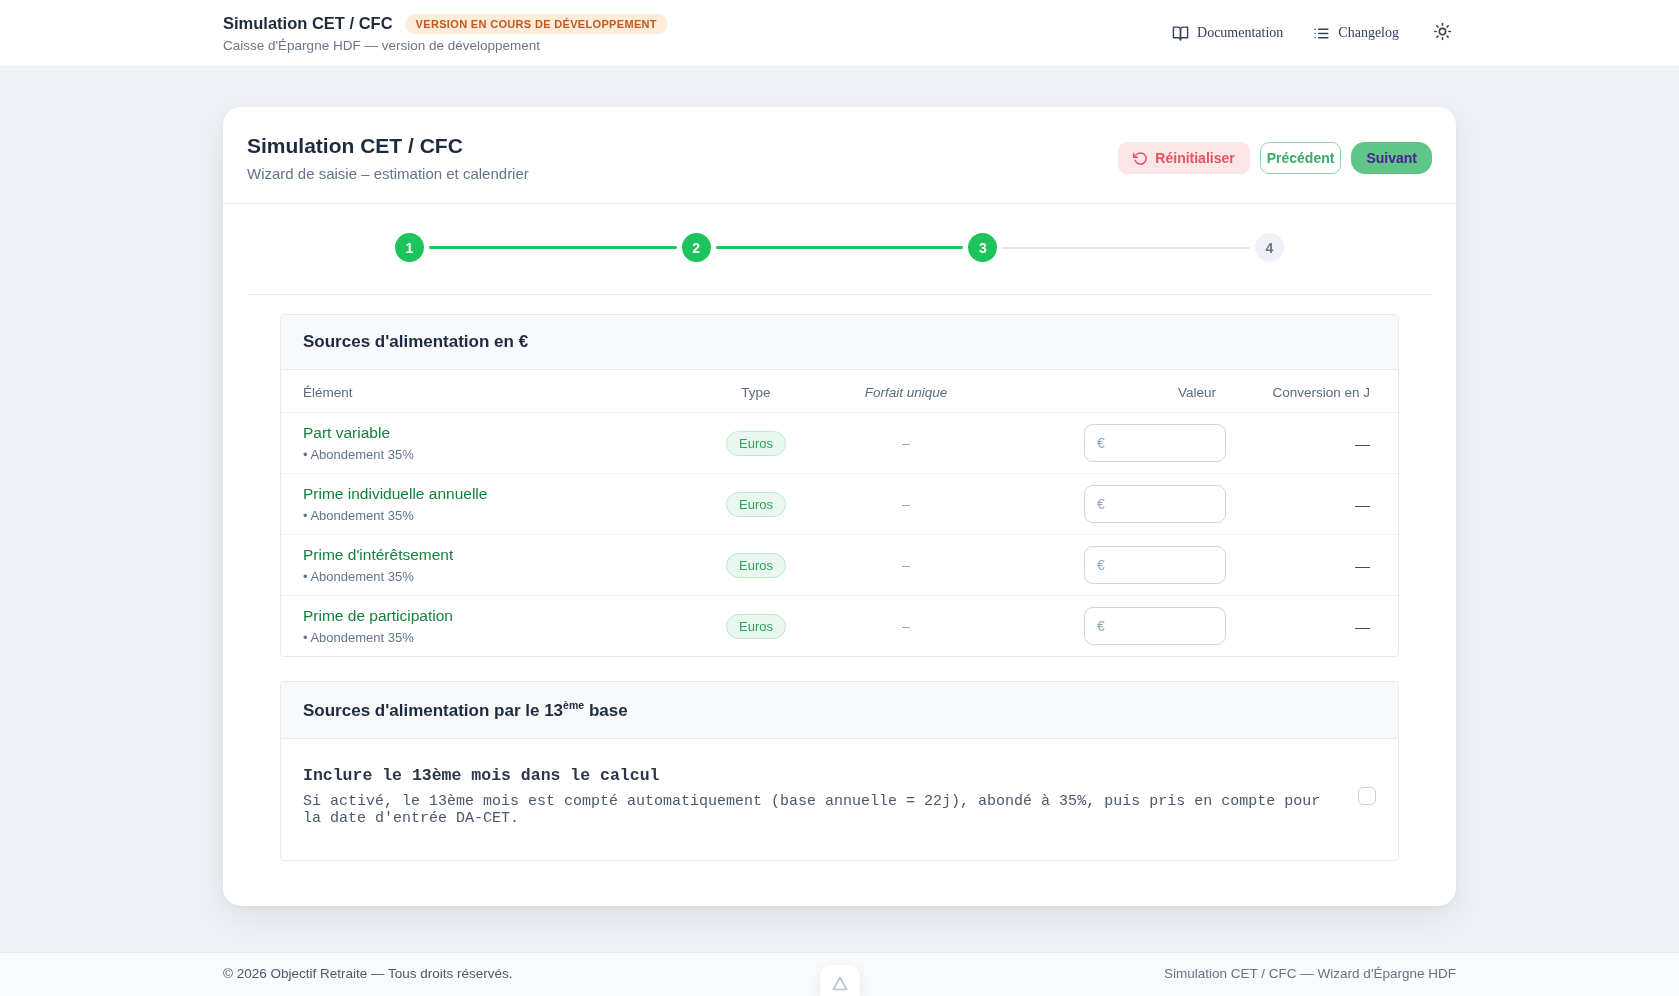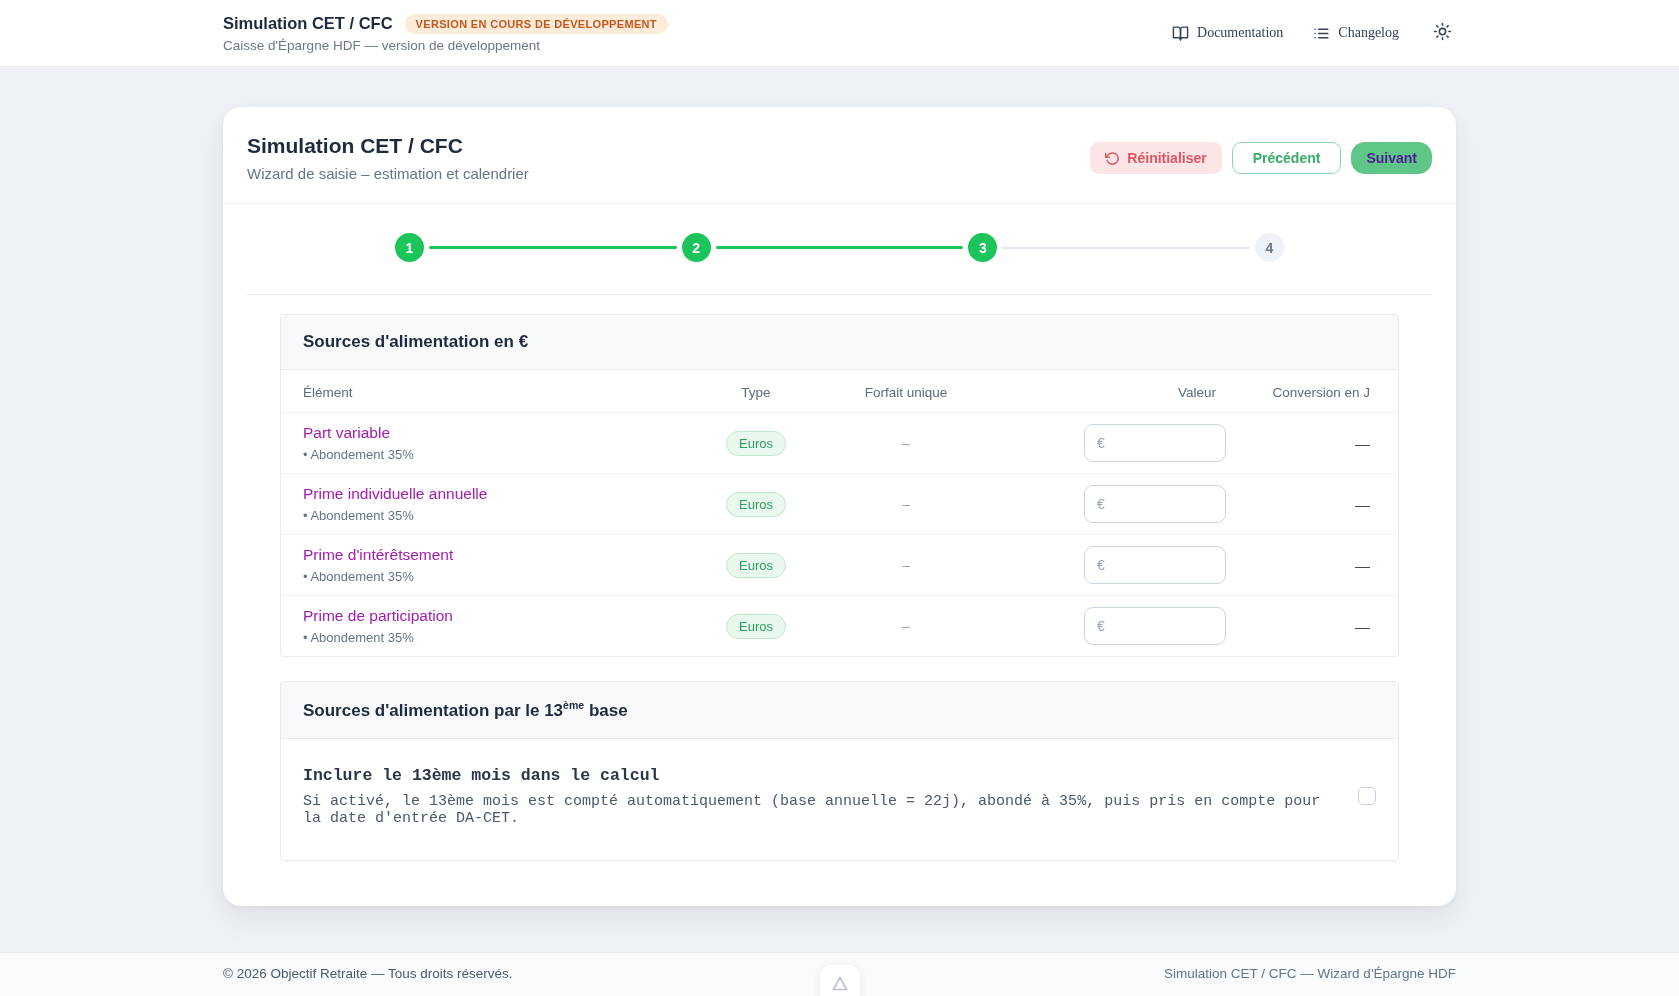--- a/index.html
+++ b/index.html
@@ -38,21 +38,21 @@
   }
   .card-header {
     display: flex; justify-content: space-between; align-items: center;
     padding: 27px 24px 21px; border-bottom: 1px solid #edf0f4;
   }
   .card-header h1 { font-size: 21px; font-weight: 700; color: #1e2a3d; }
   .card-header .wiz-sub { font-size: 15px; color: #64748b; margin-top: 7px; }
   .actions { display: flex; align-items: center; gap: 10px; }
   .btn { border: none; border-radius: 9px; font-family: inherit; font-size: 14px; font-weight: 600; padding: 8px 15px; cursor: pointer; display: inline-flex; align-items: center; gap: 7px; }
   .btn-reset { background: #fbe5e7; color: #e25563; }
-  .btn-prev  { background: #ffffff; color: #3aab68; border: 1px solid #8fd6ab; padding: 7px 20px; }
+  .btn-prev  { background: #ffffff; color: #3aab68; border: 1px solid #8fd6ab; padding: 7px 6px; }
   .btn-next  { background: #5fc687; color: #4c1d95; border-radius: 14px; }
 
   
   .stepper { display: flex; align-items: center; padding: 29px 172px 0; }
   .step-circle {
     width: 29px; height: 29px; border-radius: 50%; flex: 0 0 auto;
     display: flex; align-items: center; justify-content: center;
     font-size: 14px; font-weight: 700;
   }
   .step-circle.active { background: #1cc45c; color: #fff; }
@@ -65,25 +65,25 @@
   
   .panel { margin: 19px 57px 0; border: 1px solid #e7ebf0; border-radius: 4px; background: #fff; overflow: hidden; }
   .panel + .panel { margin-top: 24px; }
   .panel-header { background: #f7f9fb; border-bottom: 1px solid #e7ebf0; padding: 17px 22px; }
   .panel-header h2 { font-size: 17px; font-weight: 700; color: #1e2a3d; }
   .panel-header sup { font-size: 0.62em; }
 
   .thead, .trow { display: grid; grid-template-columns: minmax(0,1fr) 120px 180px 230px 150px; align-items: center; }
   .thead { padding: 15px 22px 12px; color: #5b6b7f; font-size: 13.5px; }
   .col-type, .cell-forfait { text-align: center; }
-  .col-forfait { text-align: center; }
+  .col-forfait { text-align: center; font-style: italic; }
   .col-valeur { text-align: right; padding-right: 10px; }
   .col-conv, .cell-conv { text-align: right; padding-right: 6px; }
   .trow { padding: 11px 22px; border-top: 1px solid #f0f3f6; min-height: 61px; }
-  .row-label { font-size: 15.5px; color: #a21caf; }
+  .row-label { font-size: 15.5px; color: #15803d; }
   .row-sublabel { font-size: 13px; color: #64748b; margin-top: 5px; }
   .cell-type { display: flex; justify-content: center; }
   .pill {
     background: #e9f8ef; border: 1px solid #bfe7cd; color: #2da05e;
     font-size: 13px; padding: 4px 12px; border-radius: 999px;
   }
   .cell-forfait { color: #97a3b4; font-size: 14px; }
   .cell-valeur { display: flex; justify-content: flex-end; }
   .cell-valeur input {
     width: 142px; height: 38px; border: 1px solid #ccd5df; border-radius: 9px;

